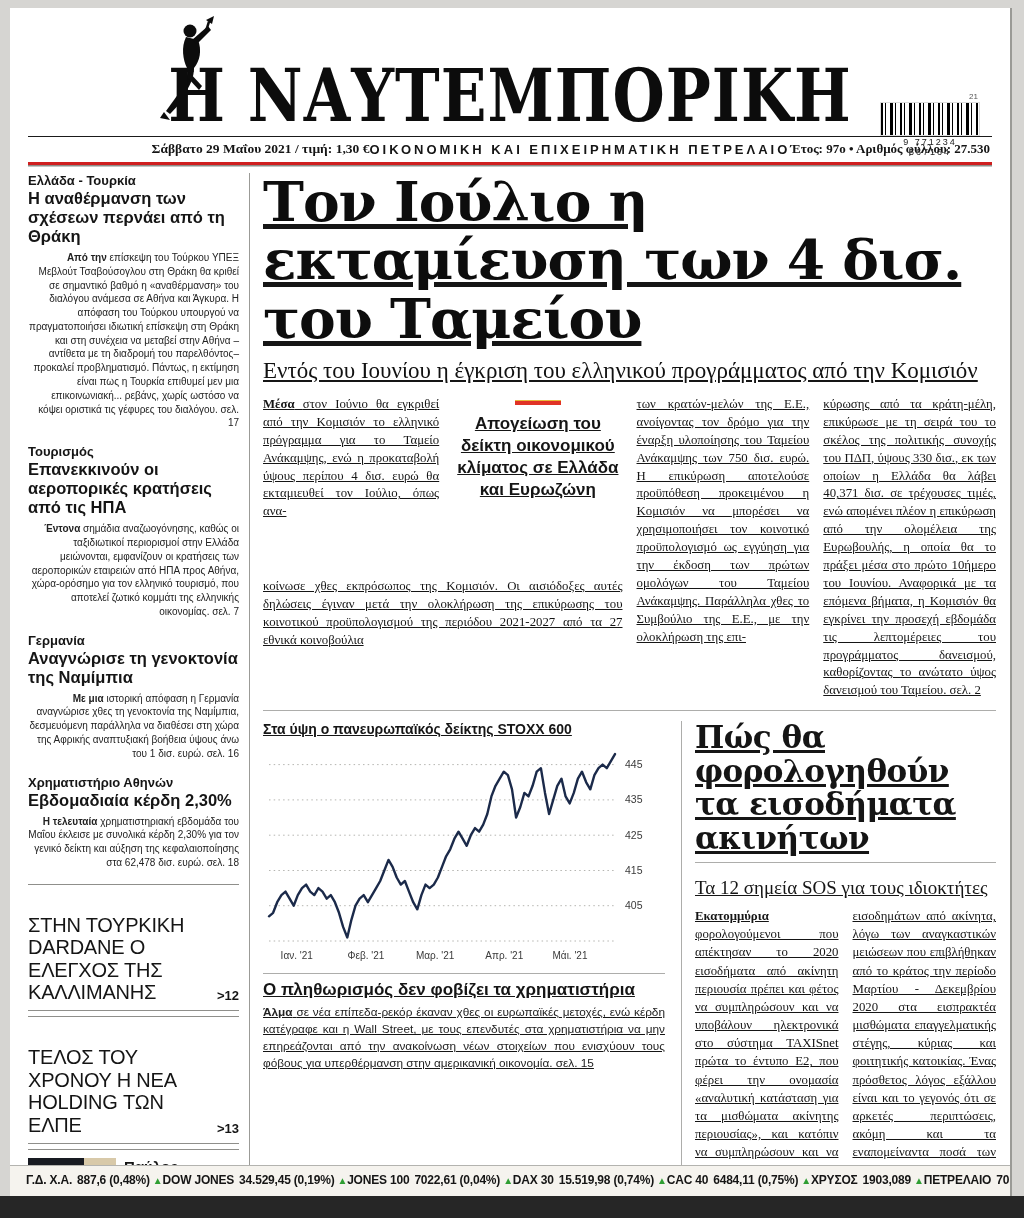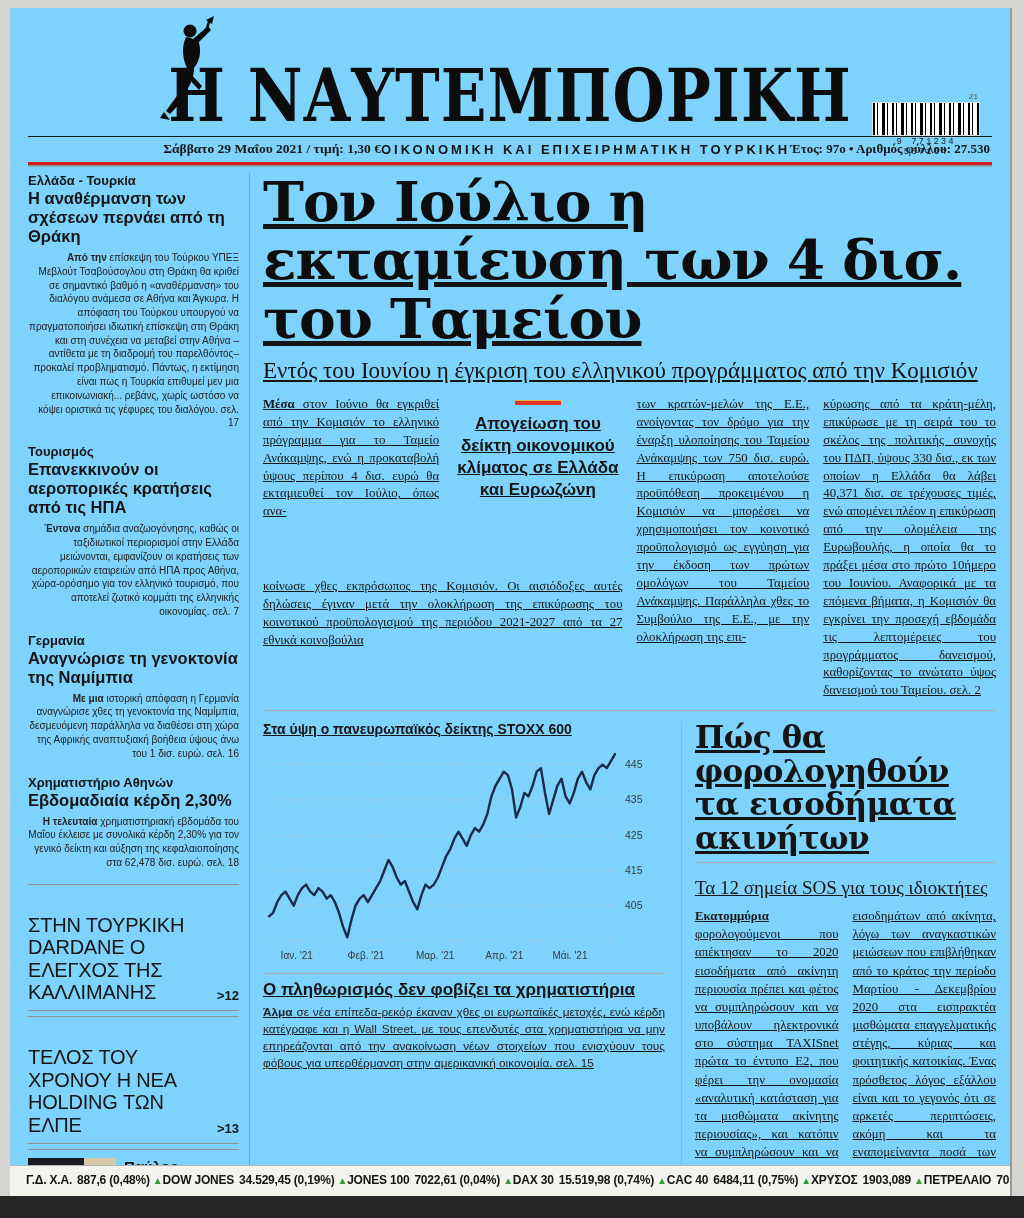--- a/index.html
+++ b/index.html
@@ -1,31 +1,31 @@
 <!DOCTYPE html>
 <html lang="el"><head>
 <meta charset="utf-8">
 <style>
   * { margin:0; padding:0; box-sizing:border-box; }
   html,body { width:1024px; }
   body { background:#d6d5d2; font-family:"Liberation Sans",sans-serif; color:#151515; }
   .scan { width:1024px; height:1218px; position:relative; background:#d6d5d2; }
   .page { position:absolute; left:10px; top:8px; width:1002px; height:1188px;
-          background:#7dd3fc; overflow:hidden; display:flex; flex-direction:column;
+          background:#ffffff; overflow:hidden; display:flex; flex-direction:column;
           border-right:2px solid #9a9a96; }
   .scanbar { position:absolute; left:0; bottom:0; width:1024px; height:22px; background:#262626; }
 
   
   header { padding:6px 18px 0 18px; }
   .mast-row { display:flex; align-items:flex-end; justify-content:center; position:relative; height:118px; }
   .hermes { position:absolute; left:128px; top:2px; }
   .mast-title { font-family:"DejaVu Serif","Liberation Serif",serif; font-weight:bold;
                 font-size:60px; letter-spacing:1px; line-height:1; transform:scale(1,1.22);
                 transform-origin:bottom; color:#0c0c0c; white-space:nowrap; }
-  .barcode-wrap { position:absolute; right:12px; top:78px; width:108px; text-align:center;font-family:Liberation Mono, monospace; }
+  .barcode-wrap { position:absolute; right:12px; top:78px; width:100px; text-align:center; }
   .bc-num-top { font-size:8px; text-align:right; color:#555; padding-right:2px; }
   .barcode { height:34px; margin:1px 0 1px 0;
              background:repeating-linear-gradient(90deg,#000 0 2px,#fff 2px 4px,#000 4px 5px,#fff 5px 9px,#000 9px 12px,#fff 12px 14px,#000 14px 15px,#fff 15px 19px);
              border:1px solid #dcdcdc; }
   .bc-num { font-size:9px; letter-spacing:2px; color:#222; }
   .rule-black { border-top:1.5px solid #1a1a1a; margin-top:4px; }
   .date-row { display:flex; align-items:center; justify-content:flex-end; padding:4px 2px 5px 2px; }
   .dateline { font-family:"Liberation Serif",serif; font-weight:bold; font-size:13.5px; }
   .tagline { font-weight:bold; font-size:13px; letter-spacing:3px; }
   .issue { font-family:"Liberation Serif",serif; font-weight:bold; font-size:13px; }
@@ -121,21 +121,21 @@
         <h1 class="mast-title">Η ΝΑΥΤΕΜΠΟΡΙΚΗ</h1>
         <div class="barcode-wrap">
           <div class="bc-num-top">21</div>
           <div class="barcode"></div>
           <div class="bc-num">9 771234 567164</div>
         </div>
       </div>
       <div class="rule-black"></div>
       <div class="date-row">
         <span class="dateline">Σάββατο 29 Μαΐου 2021 / τιμή: 1,30 €</span>
-        <span class="tagline">ΟΙΚΟΝΟΜΙΚΗ ΚΑΙ ΕΠΙΧΕΙΡΗΜΑΤΙΚΗ ΤΟΥΡΚΙΚΗ</span>
+        <span class="tagline">ΟΙΚΟΝΟΜΙΚΗ ΚΑΙ ΕΠΙΧΕΙΡΗΜΑΤΙΚΗ ΠΕΤΡΕΛΑΙΟ</span>
         <span class="issue">Έτος: 97ο  •  Αριθμός φύλλου: 27.530</span>
       </div>
       <div class="rule-red"></div>
     </header>
 
     <div class="content">
 
       <aside>
         <div id="sb-articles">
   <article class="sb-art">

